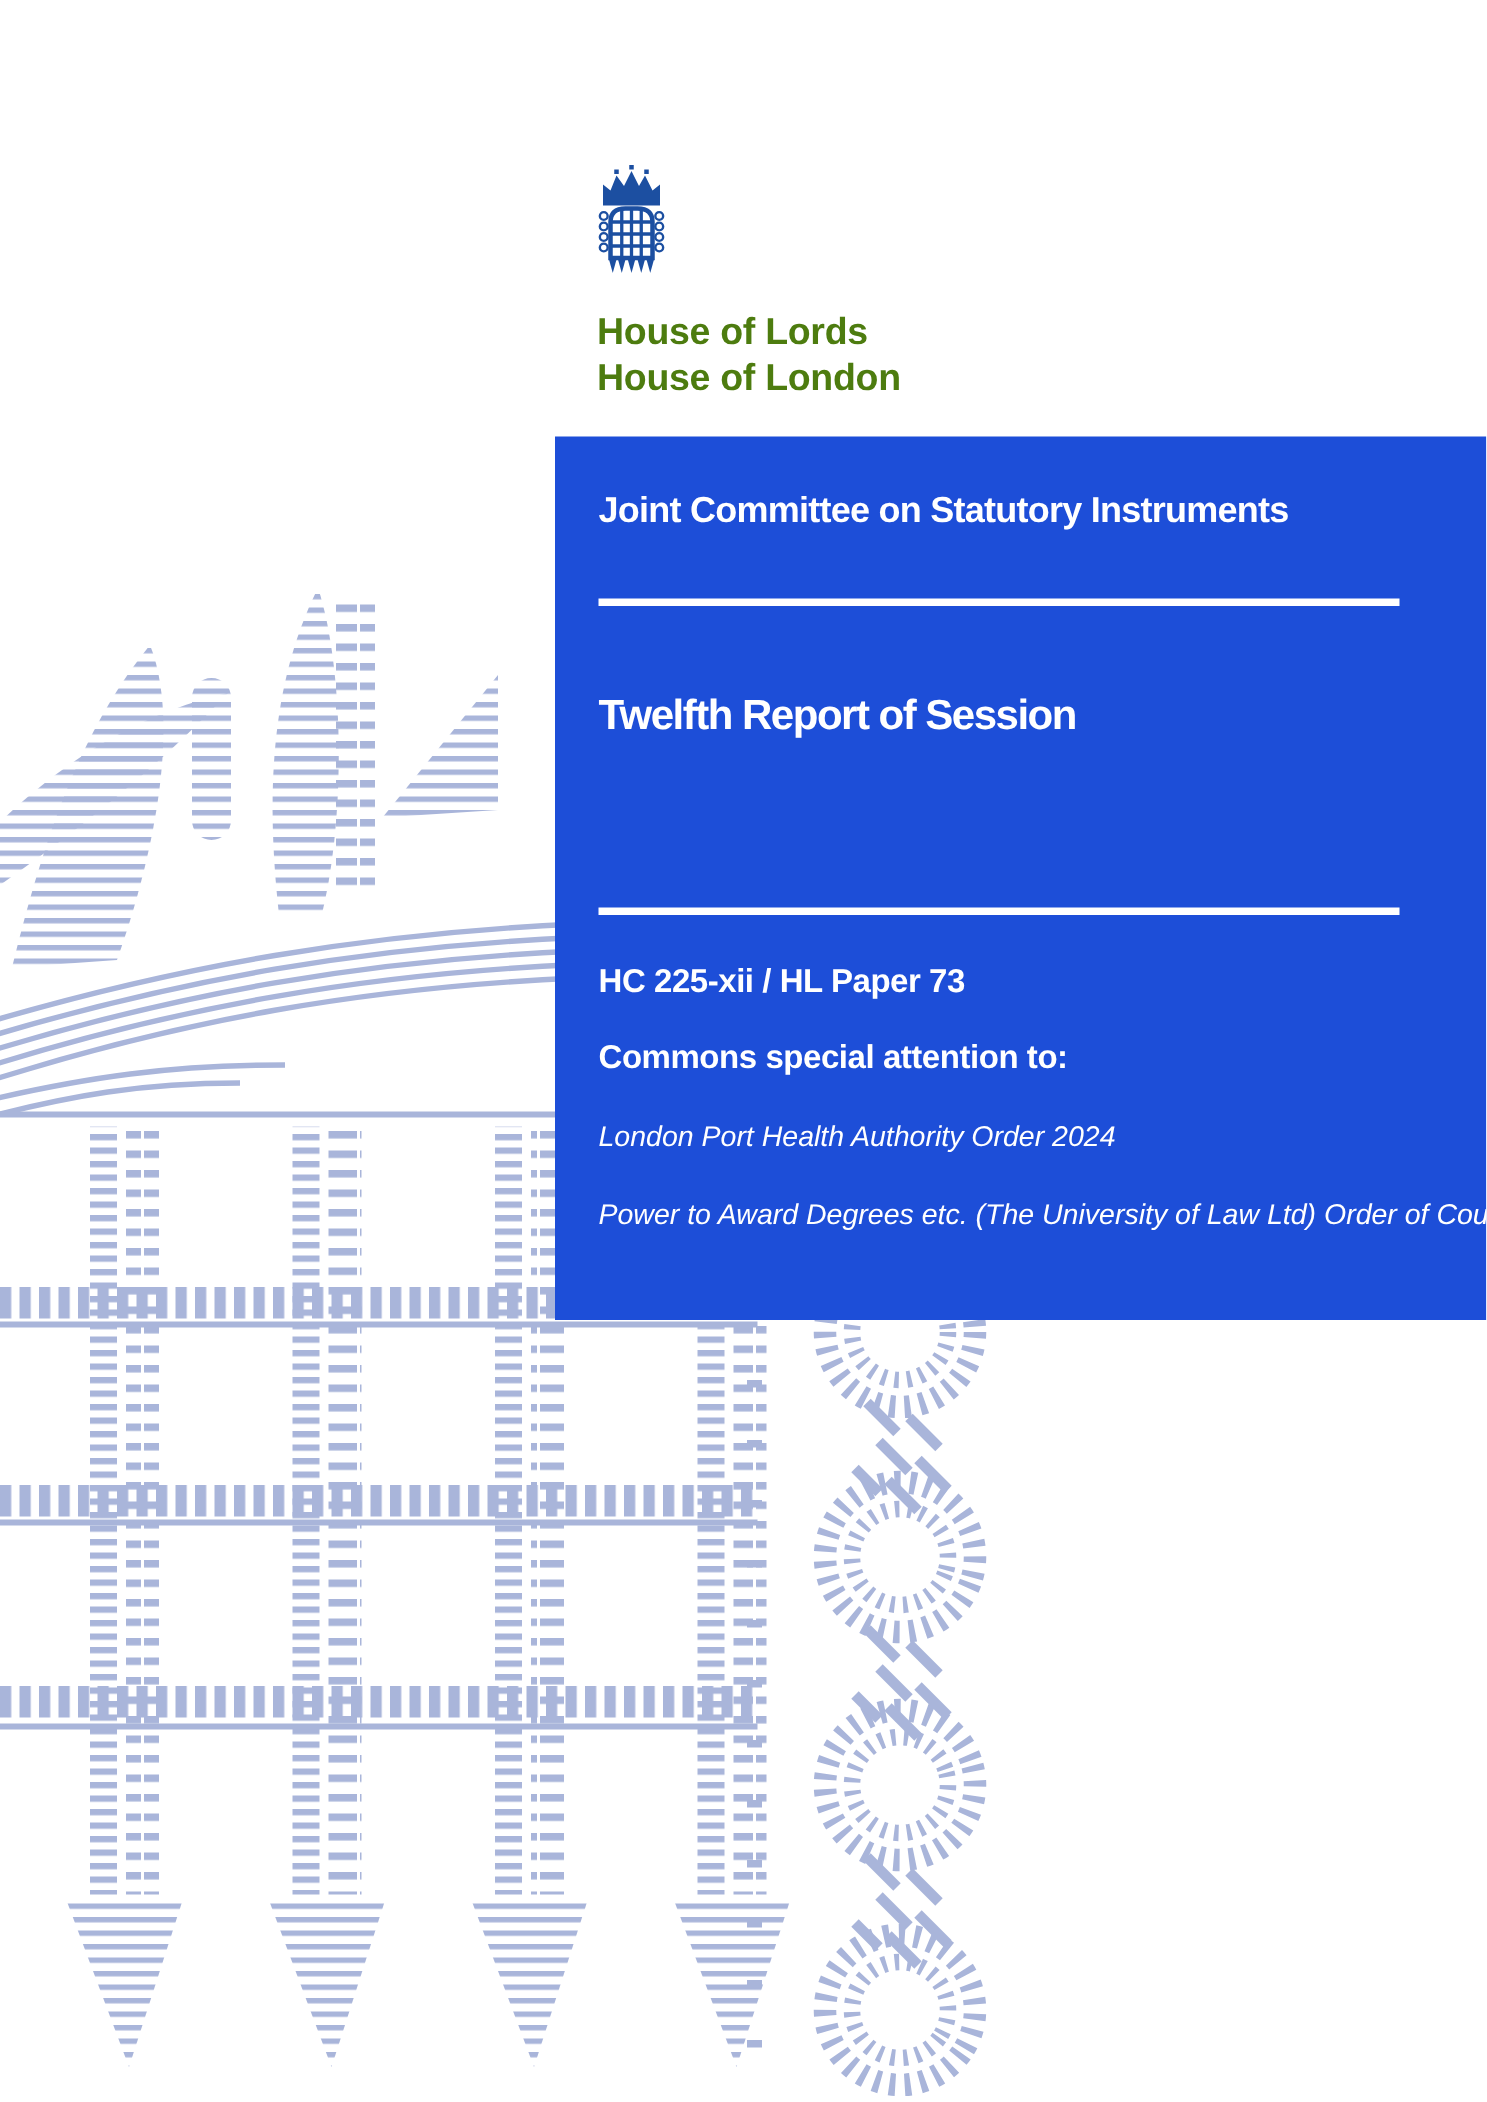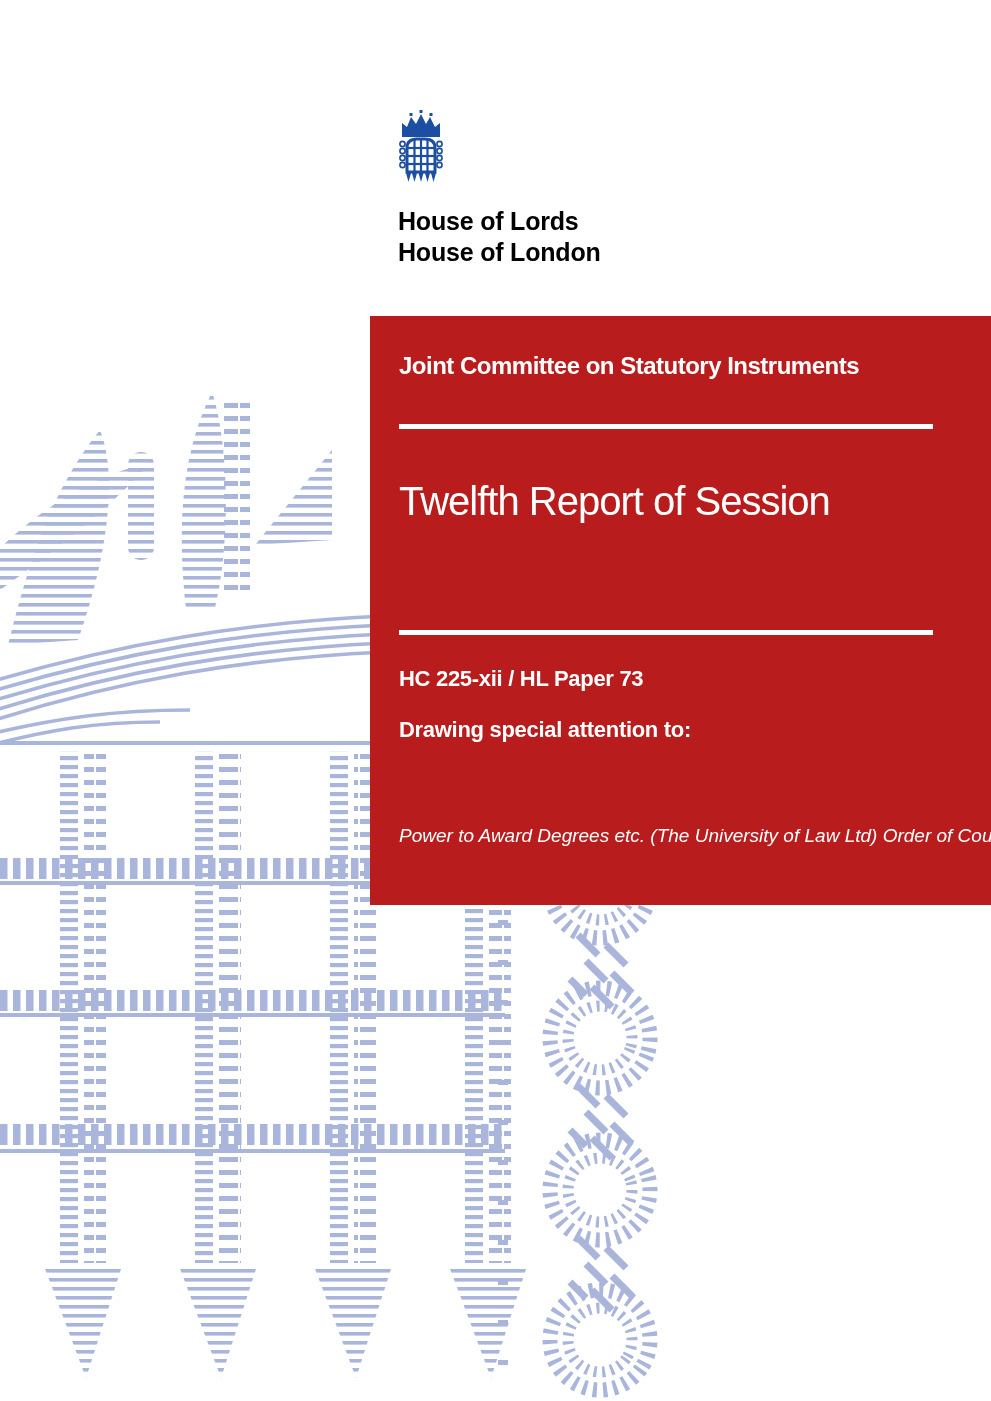--- a/index.html
+++ b/index.html
@@ -8,35 +8,35 @@
     width:991px;height:1401px;
     background:#ffffff;
     overflow:hidden;
     font-family:"Liberation Sans", sans-serif;
   }
   .bg{position:absolute;left:0;top:0;}
   
   .emblem{position:absolute;left:398px;top:110px;}
   .masthead{
     position:absolute;left:398px;top:206px;
-    color:#000000;font-weight:bold;font-size:25px;line-height:31px;
+    color:#4d7c0f;font-weight:bold;font-size:25px;line-height:31px;
     letter-spacing:-0.2px;
   }
   
   .panel{
     position:absolute;left:370px;top:291px;width:621px;height:589px;
-    background:#b91c1c;color:#ffffff;margin-top:25px;
+    background:#1d4ed8;color:#ffffff;
   }
   .panel .line{position:absolute;left:29px;white-space:nowrap;}
   .committee{top:36px;font-size:24px;font-weight:bold;letter-spacing:-0.5px;}
   .rule{position:absolute;left:29px;width:534px;height:5px;background:#ffffff;}
   .rule-1{top:108px;}
   .rule-2{top:314px;}
   .report-title{
-    top:160px;font-size:40px;font-weight:normal;line-height:51px;letter-spacing:-1px;
+    top:160px;font-size:28px;font-weight:bold;line-height:51px;letter-spacing:-1px;
   }
   .paper-ref{top:350px;font-size:22px;font-weight:bold;letter-spacing:-0.3px;}
   .attention{top:401px;font-size:22px;font-weight:bold;letter-spacing:-0.3px;}
   .instrument{font-style:italic;font-size:19px;line-height:30px;}
   .instrument-1{top:453px;}
   .instrument-2{top:505px;width:520px;white-space:normal;}
 </style>
 </head>
 <body>
 
@@ -175,19 +175,20 @@
     <div class="rule rule-1"></div>
 
     <div class="line report-title">
       <div>Twelfth Report of Session</div>
     </div>
 
     <div class="rule rule-2"></div>
 
     <div class="line paper-ref">HC 225-xii / HL Paper 73</div>
 
-    <div class="line attention">Drawing special attention to:</div>
+    <div class="line attention">Commons special attention to:</div>
 
+    <div class="line instrument instrument-1">London Port Health Authority Order 2024</div>
 
     <div class="line instrument instrument-2">Power to Award Degrees etc. (The University of Law Ltd) Order of Council 2018 (Amendment) Order 2024</div>
   </div>
 
 </div>
 
 </body></html>

